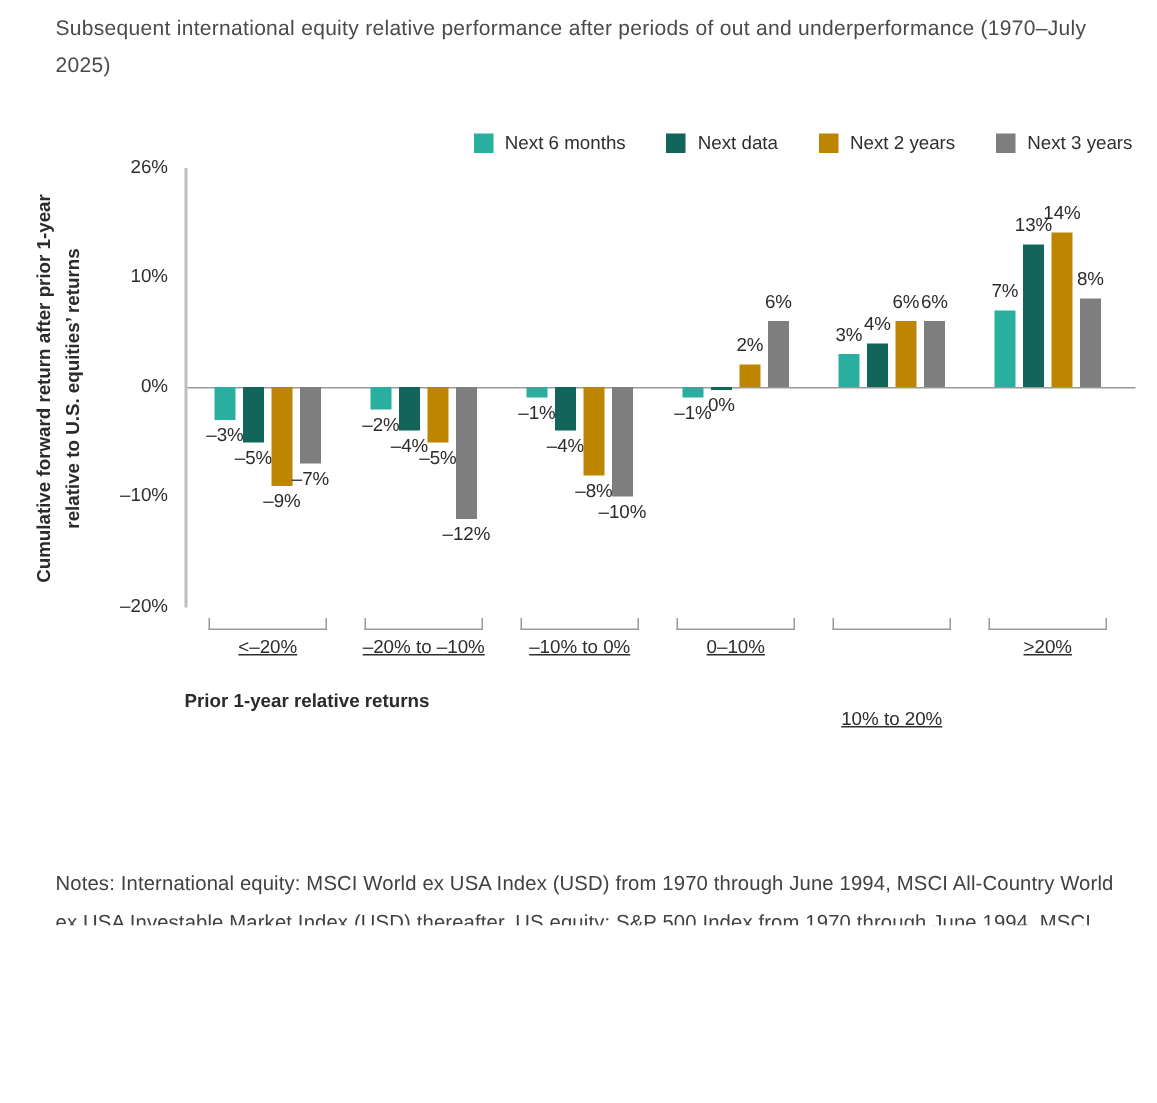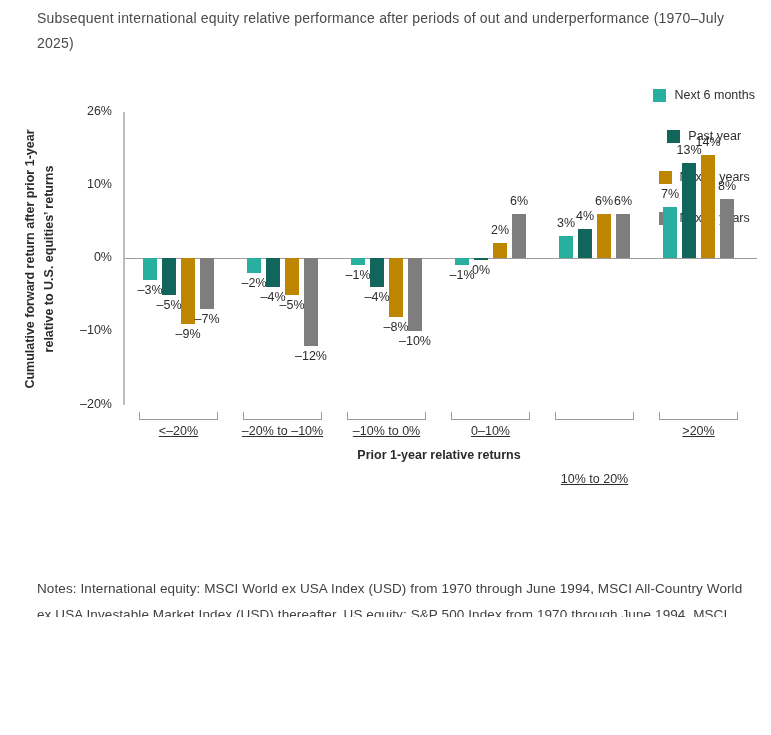--- a/index.html
+++ b/index.html
@@ -7,21 +7,21 @@
     position:relative;width:771px;height:617px;background:#ffffff;overflow:hidden;
     font-family:"Liberation Sans","DejaVu Sans",sans-serif;
   }
   .title{
     position:absolute;left:37px;top:6px;width:700px;
     font-size:14px;line-height:25px;color:#4a4a4a;letter-spacing:0.2px;
   }
   .chart{position:absolute;left:0;top:80px;width:771px;height:380px;}
   .legend{
     position:absolute;top:8px;right:16px;display:flex;gap:27px;align-items:center;
-    font-size:12.5px;color:#2f2f2f;flex-direction:column;
+    font-size:12.5px;color:#2f2f2f;
   }
   .legend-item{display:flex;align-items:center;gap:8px;}
   .legend-swatch{width:13px;height:13px;display:inline-block;}
   .ylabel-wrap{position:absolute;left:20px;top:32px;width:42px;height:293px;}
   .ylabel-inner{
     position:absolute;width:293px;height:42px;left:-125.5px;top:125.5px;
     transform:rotate(-90deg);text-align:center;font-weight:bold;
     font-size:12.5px;line-height:19px;color:#2b2b2b;
   }
   .yticks{position:absolute;left:50px;top:32px;width:62px;height:293px;}
@@ -41,21 +41,21 @@
   }
   .bracket{
     position:absolute;top:300px;height:7px;
     border-left:1px solid #9a9a9a;border-right:1px solid #9a9a9a;border-bottom:1px solid #9a9a9a;
   }
   .cat-label{
     position:absolute;top:312px;transform:translateX(-50%);white-space:nowrap;
     font-size:12.5px;color:#2f2f2f;text-decoration:underline;
   }
   .xtitle{
-    position:absolute;left:123px;width:632px;top:368px;text-align:center;
+    position:absolute;left:123px;width:632px;top:380px;text-align:left;
     font-weight:bold;font-size:12.5px;color:#2b2b2b;
   }
   .disclosure{
     position:absolute;left:37px;top:502px;width:700px;margin:0;
     font-size:13.5px;font-weight:bold;line-height:28px;color:#333333;letter-spacing:0.1px;
   }
   .notes{
     position:absolute;left:37px;top:576px;width:714px;margin:0;
     font-size:13.5px;line-height:26px;color:#414141;letter-spacing:0.1px;
   }
@@ -72,21 +72,21 @@
   <div class="title">Subsequent international equity relative performance after periods of out and underperformance (1970–July 2025)</div>
 
   <div class="chart">
     <div class="legend" id="legend">
         <span class="legend-item">
           <span class="legend-swatch" style="background: rgb(41, 175, 160);"></span>
           <span>Next 6 months</span>
         </span>
         <span class="legend-item">
           <span class="legend-swatch" style="background: rgb(17, 101, 91);"></span>
-          <span>Past year</span>
+          <span>Next data</span>
         </span>
         <span class="legend-item">
           <span class="legend-swatch" style="background: rgb(190, 134, 0);"></span>
           <span>Next 2 years</span>
         </span>
         <span class="legend-item">
           <span class="legend-swatch" style="background: rgb(126, 126, 126);"></span>
           <span>Next 3 years</span>
         </span>
       </div>

